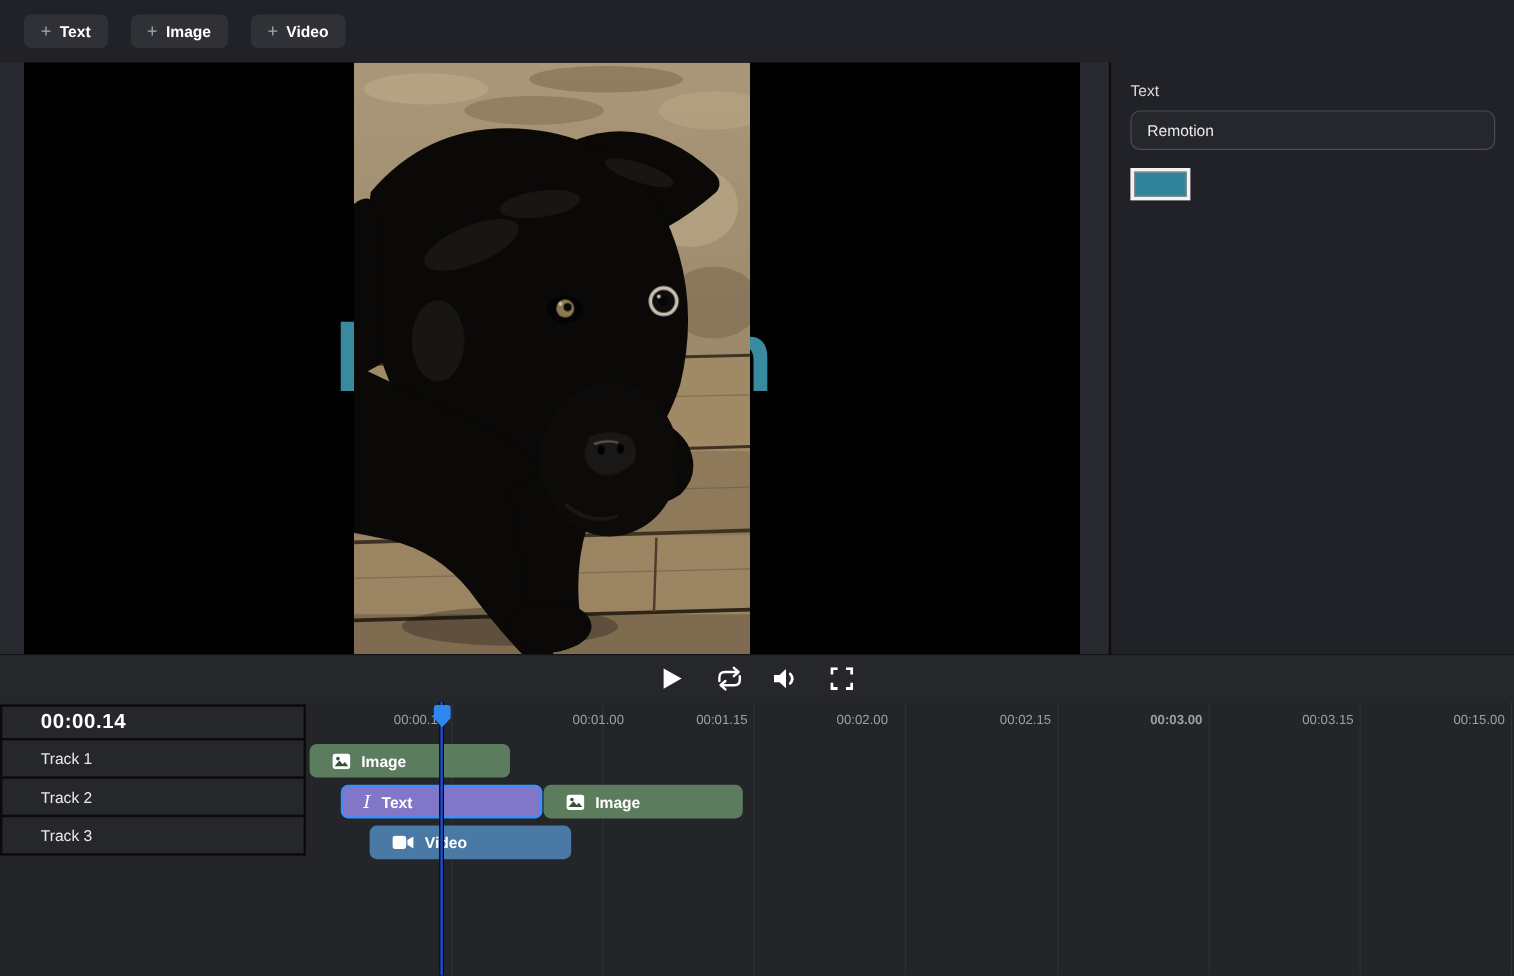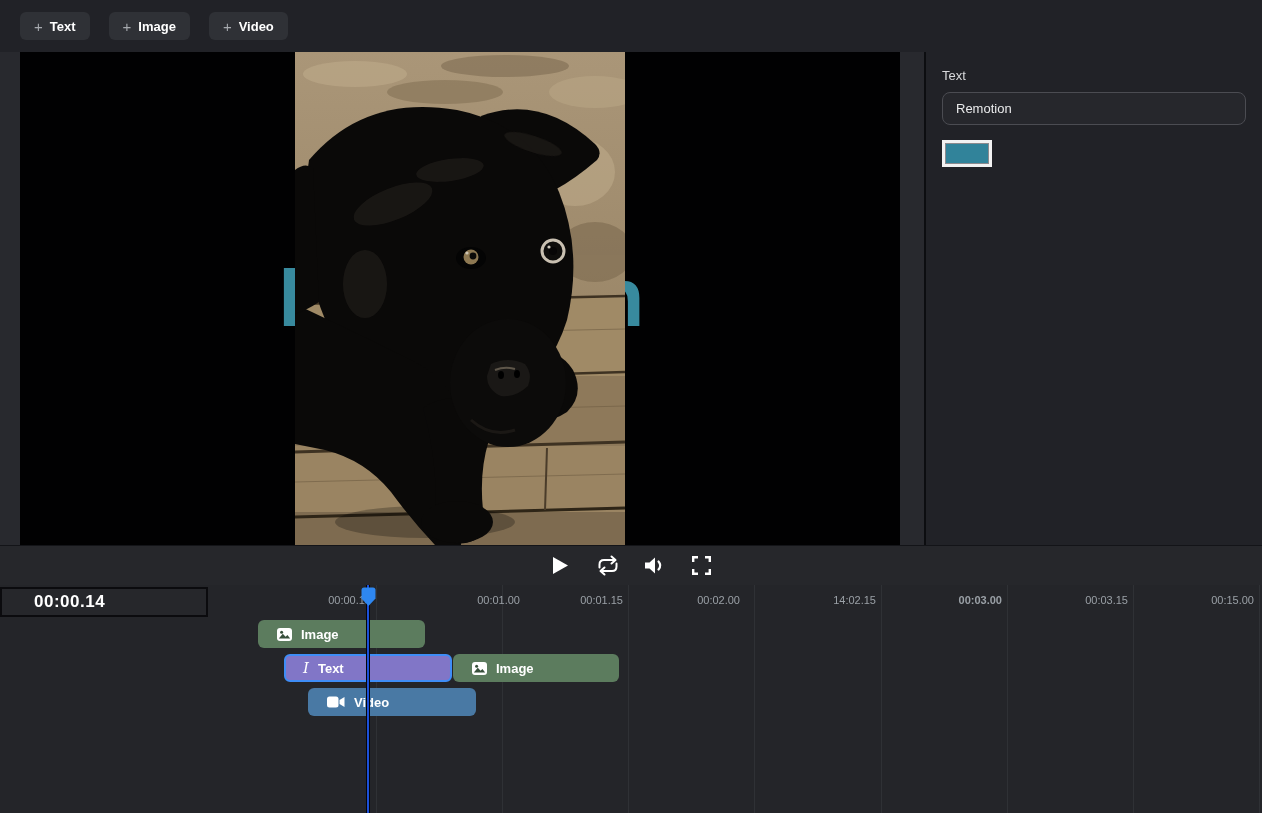--- a/index.html
+++ b/index.html
@@ -35,21 +35,21 @@
              display:flex;align-items:center;justify-content:center;gap:17px;}
   .t-btn{width:30px;height:26px;display:flex;align-items:center;justify-content:center;
          background:none;border:none;cursor:pointer;padding:0;}
 
   
   .timeline{position:absolute;left:0;top:585px;right:0;bottom:0;background:#242529;overflow:hidden;}
   .gridline{position:absolute;top:0;bottom:0;width:1px;background:#2F3135;}
   .ruler-hit{position:absolute;left:250px;right:0;top:0;height:30px;}
   .ruler-label{position:absolute;top:0;height:30px;line-height:30px;width:90px;
                font-size:11px;color:#9AA0A6;text-align:right;}
-  .left-panel{position:absolute;left:0;top:2px;width:208px;}
+  .left-panel{position:absolute;left:0;top:2px;width:255px;}
   .lp-box{box-sizing:border-box;border:2px solid #0B0B0E;background:#26272B;height:34px;
           margin-top:-2px;display:flex;align-items:center;padding-left:32px;
           color:#E8E9EA;font-size:13px;}
   .lp-box.timecode{height:30px;margin-top:0;font-weight:bold;font-size:17px;color:#FFFFFF;letter-spacing:.5px;}
   .clip{position:absolute;height:28px;border-radius:6px;box-sizing:border-box;cursor:pointer;
         display:flex;align-items:center;gap:9px;padding-left:19px;
         color:#fff;font-size:13px;font-weight:bold;}
   .clip.selected{border:2px solid #3F8DF6;padding-left:17px;}
   .clip .cicon{display:flex;align-items:center;}
   .ticon{font-family:"DejaVu Serif","Liberation Serif",serif;font-style:italic;
@@ -204,28 +204,33 @@
         <div class="gridline" style="left: 1007px;"></div>
         <div class="gridline" style="left: 1133px;"></div>
         <div class="gridline" style="left: 1259px;"></div>
       </div>
     <div class="ruler-hit"></div>
     <div id="label-layer">
         <div class="ruler-label" style="left: 281px;">00:00.15</div>
         <div class="ruler-label" style="left: 430px;">00:01.00</div>
         <div class="ruler-label" style="left: 533px;">00:01.15</div>
         <div class="ruler-label" style="left: 650px;">00:02.00</div>
-        <div class="ruler-label" style="left: 786px;">14:02.15</div>
+        <div class="ruler-label" style="left: 786px;">00:02.15</div>
         <div class="ruler-label" style="left: 912px; font-weight: bold;">00:03.00</div>
         <div class="ruler-label" style="left: 1038px;">00:03.15</div>
         <div class="ruler-label" style="left: 1164px;">00:15.00</div>
       </div>
 
     <div class="left-panel">
       <div class="lp-box timecode">00:00.14</div>
+      <div id="track-list">
+          <div class="lp-box">Track 1</div>
+          <div class="lp-box">Track 2</div>
+          <div class="lp-box">Track 3</div>
+        </div>
     </div>
 
     <div id="clip-layer">
         <div class="clip" style="left: 258px; width: 167px; top: 35px; background: rgb(92, 124, 94);">
           <span class="cicon">
             <svg width="15" height="13" viewBox="0 0 15 13">
               <rect width="15" height="13" rx="3" fill="#fff"></rect>
               <circle cx="4.6" cy="4.2" r="1.5" fill="#37503B"></circle>
               <path d="M1.8 10.6 L5.8 5.8 L8.6 8.8 L10.4 6.9 L13.2 10.6 Z" fill="#37503B"></path>
             </svg>

